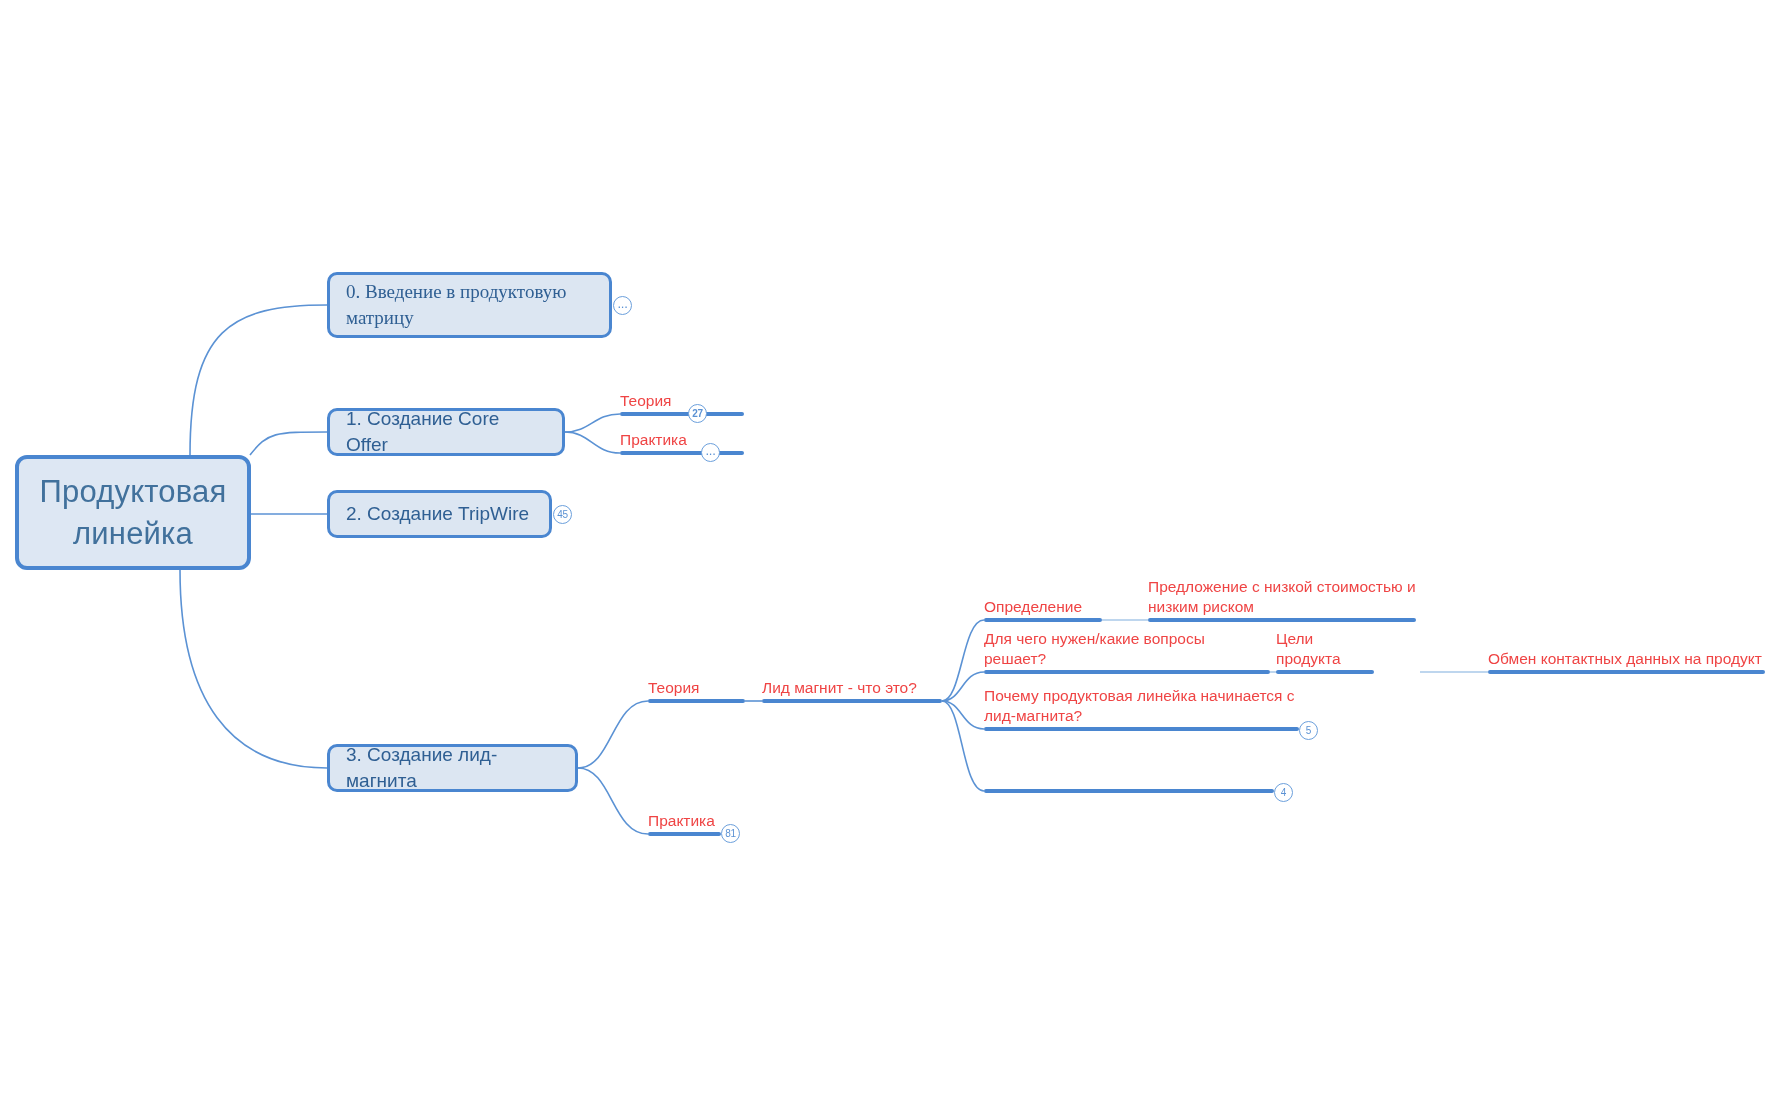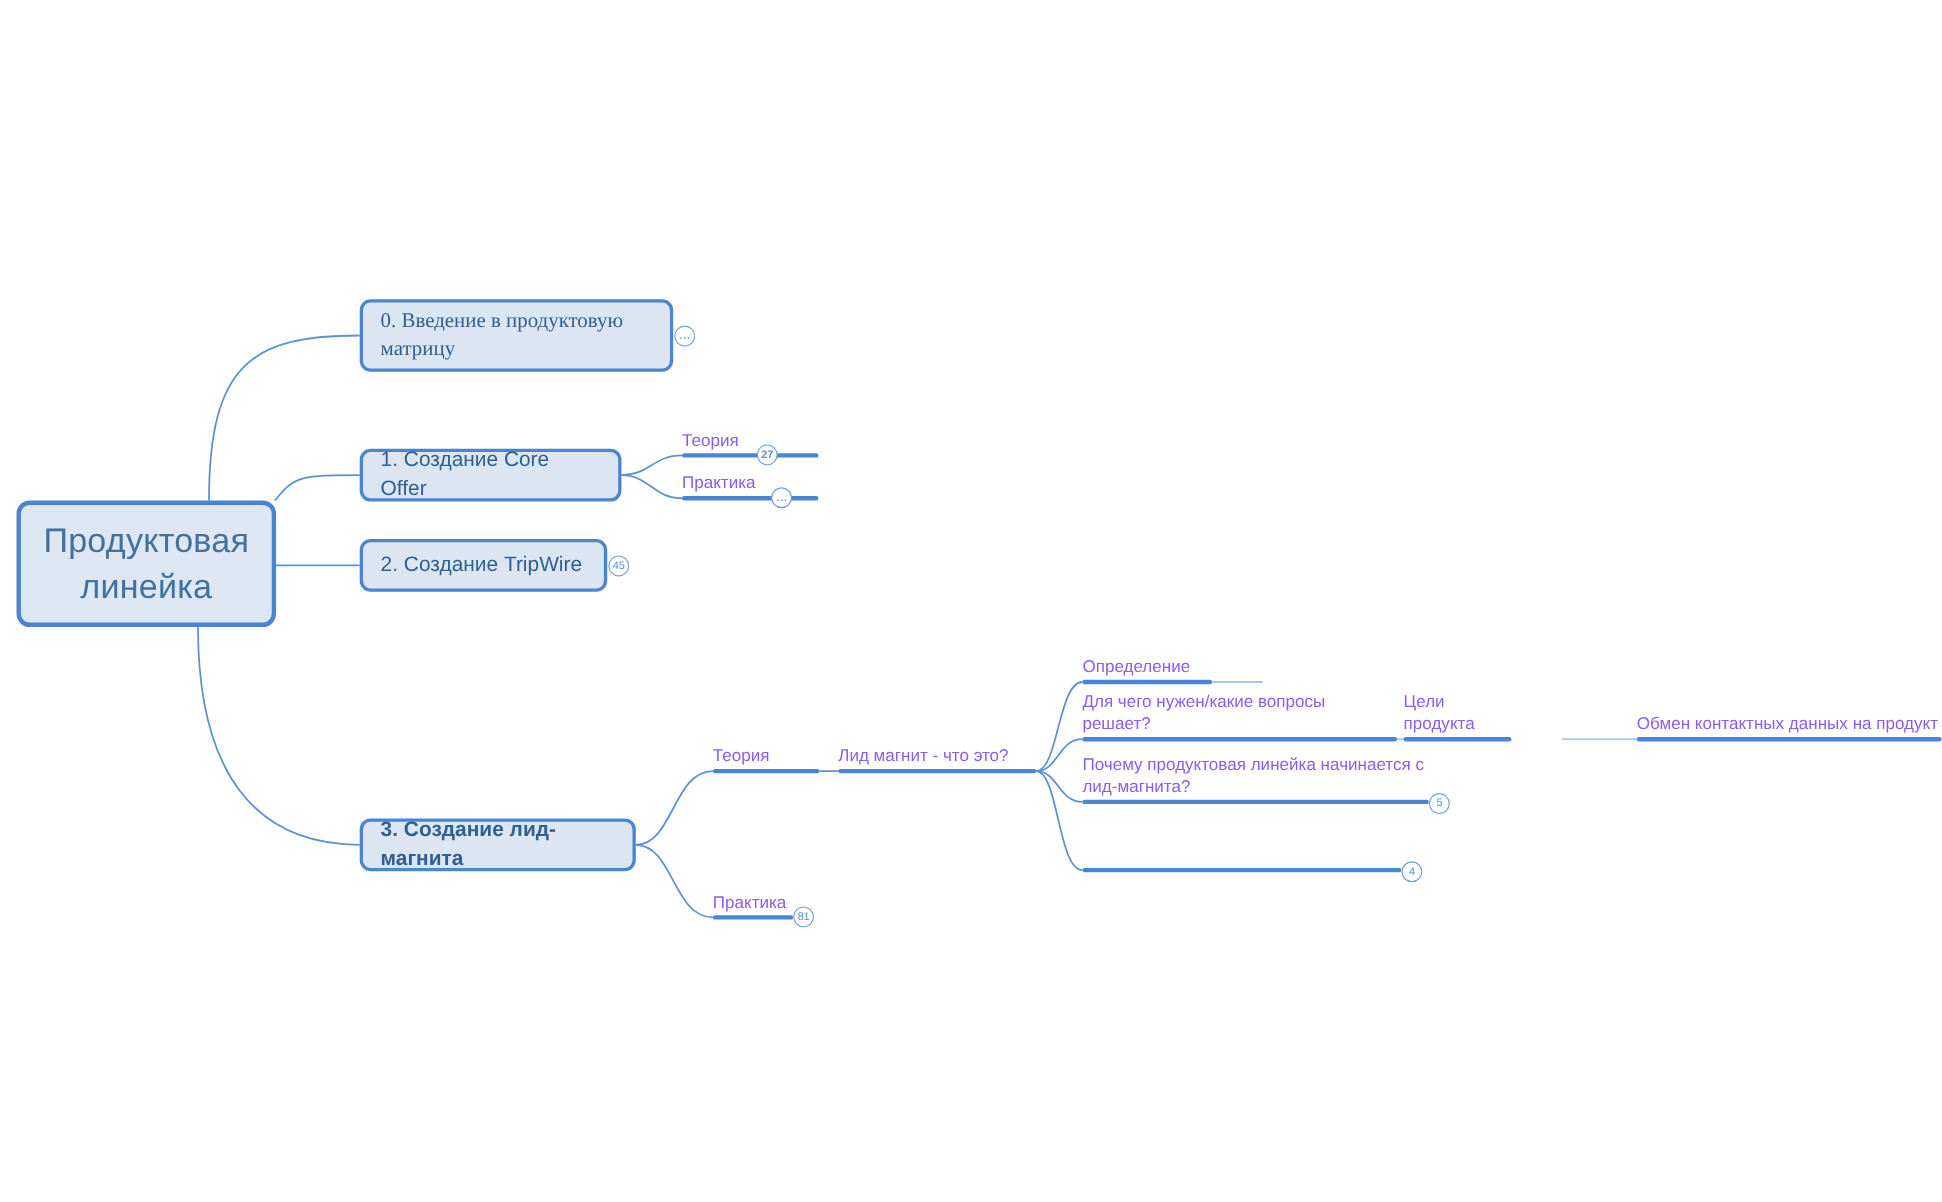--- a/index.html
+++ b/index.html
@@ -53,21 +53,21 @@
     font-size: 19px;
     color: #2f5f93;
   }
   .leaf {
     position: absolute;
     box-sizing: border-box;
   }
   .leaf-label {
     position: absolute;
     font-size: 15.5px;
-    color: #8b5cf6;
+    color: #ef4444;
     line-height: 1.3;
     white-space: pre-line;
     left: 0;
     bottom: 5px;
   }
   .leaf-underline {
     position: absolute;
     height: 4px;
     background: #4a86d0;
     border-radius: 2px;
@@ -154,21 +154,21 @@
     <span class="leaf-label">Практика</span>
     <span class="leaf-underline" style="width:124px;"></span>
   </div>
   <div class="badge dots" style="left:701px; top:443px;">...</div>
 
   <div class="node-box lvl1-box" style="left:327px; top:490px; width:225px; height:48px;">
     <span>2. Создание TripWire</span>
   </div>
   <div class="badge" style="left:553px; top:505px;">45</div>
 
-  <div class="node-box lvl1-box" style="left:327px; top:744px; width:251px; height:48px;font-weight:bold;">
+  <div class="node-box lvl1-box" style="left:327px; top:744px; width:251px; height:48px;">
     <span>3. Создание лид-магнита</span>
   </div>
 
   <div class="leaf" style="left:648px; top:665px; width:97px; height:38px;">
     <span class="leaf-label">Теория</span>
     <span class="leaf-underline" style="width:97px;"></span>
   </div>
 
   <div class="leaf" style="left:648px; top:798px; width:73px; height:38px;">
     <span class="leaf-label">Практика</span>
@@ -179,20 +179,24 @@
   <div class="leaf" style="left:762px; top:665px; width:180px; height:38px;">
     <span class="leaf-label">Лид магнит - что это?</span>
     <span class="leaf-underline" style="width:180px;"></span>
   </div>
 
   <div class="leaf" style="left:984px; top:584px; width:118px; height:38px;">
     <span class="leaf-label">Определение</span>
     <span class="leaf-underline" style="width:118px;"></span>
   </div>
 
+  <div class="leaf" style="left:1148px; top:566px; width:268px; height:56px;">
+    <span class="leaf-label">Предложение с низкой стоимостью и низким риском</span>
+    <span class="leaf-underline" style="width:268px;"></span>
+  </div>
 
   <div class="leaf" style="left:984px; top:636px; width:286px; height:38px;">
     <span class="leaf-label">Для чего нужен/какие вопросы решает?</span>
     <span class="leaf-underline" style="width:286px;"></span>
   </div>
 
   <div class="leaf" style="left:1276px; top:636px; width:98px; height:38px;">
     <span class="leaf-label">Цели продукта</span>
     <span class="leaf-underline" style="width:98px;"></span>
   </div>

